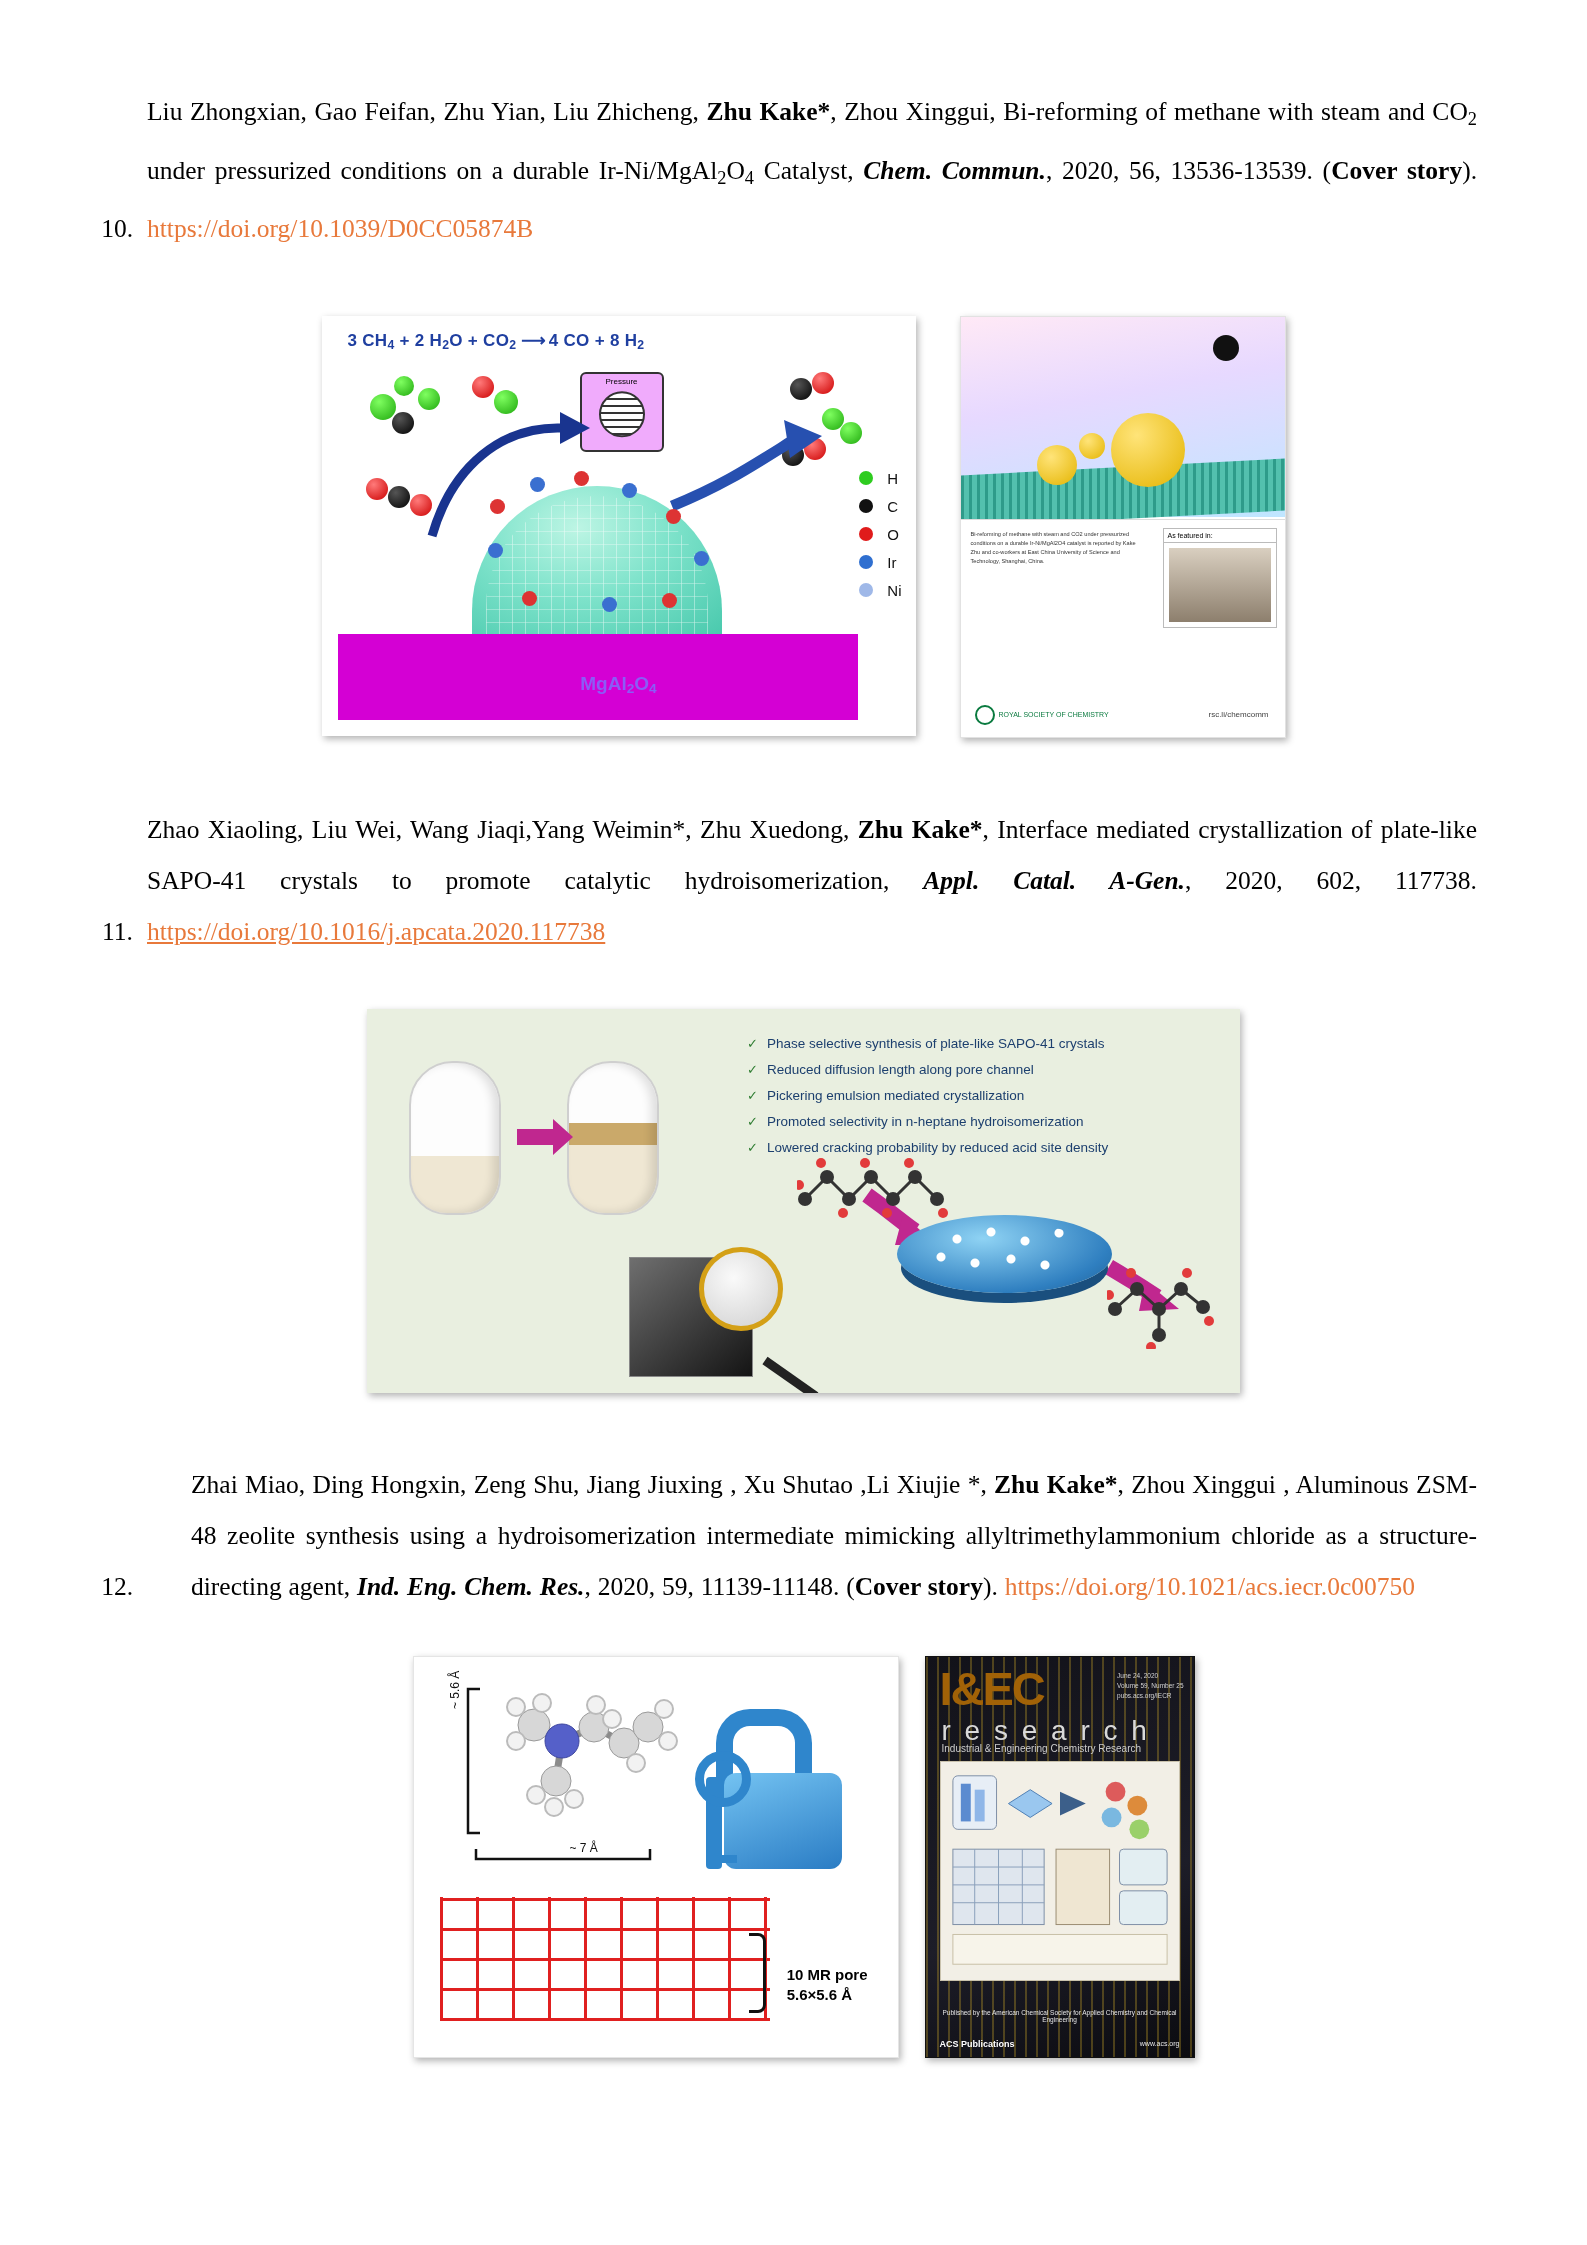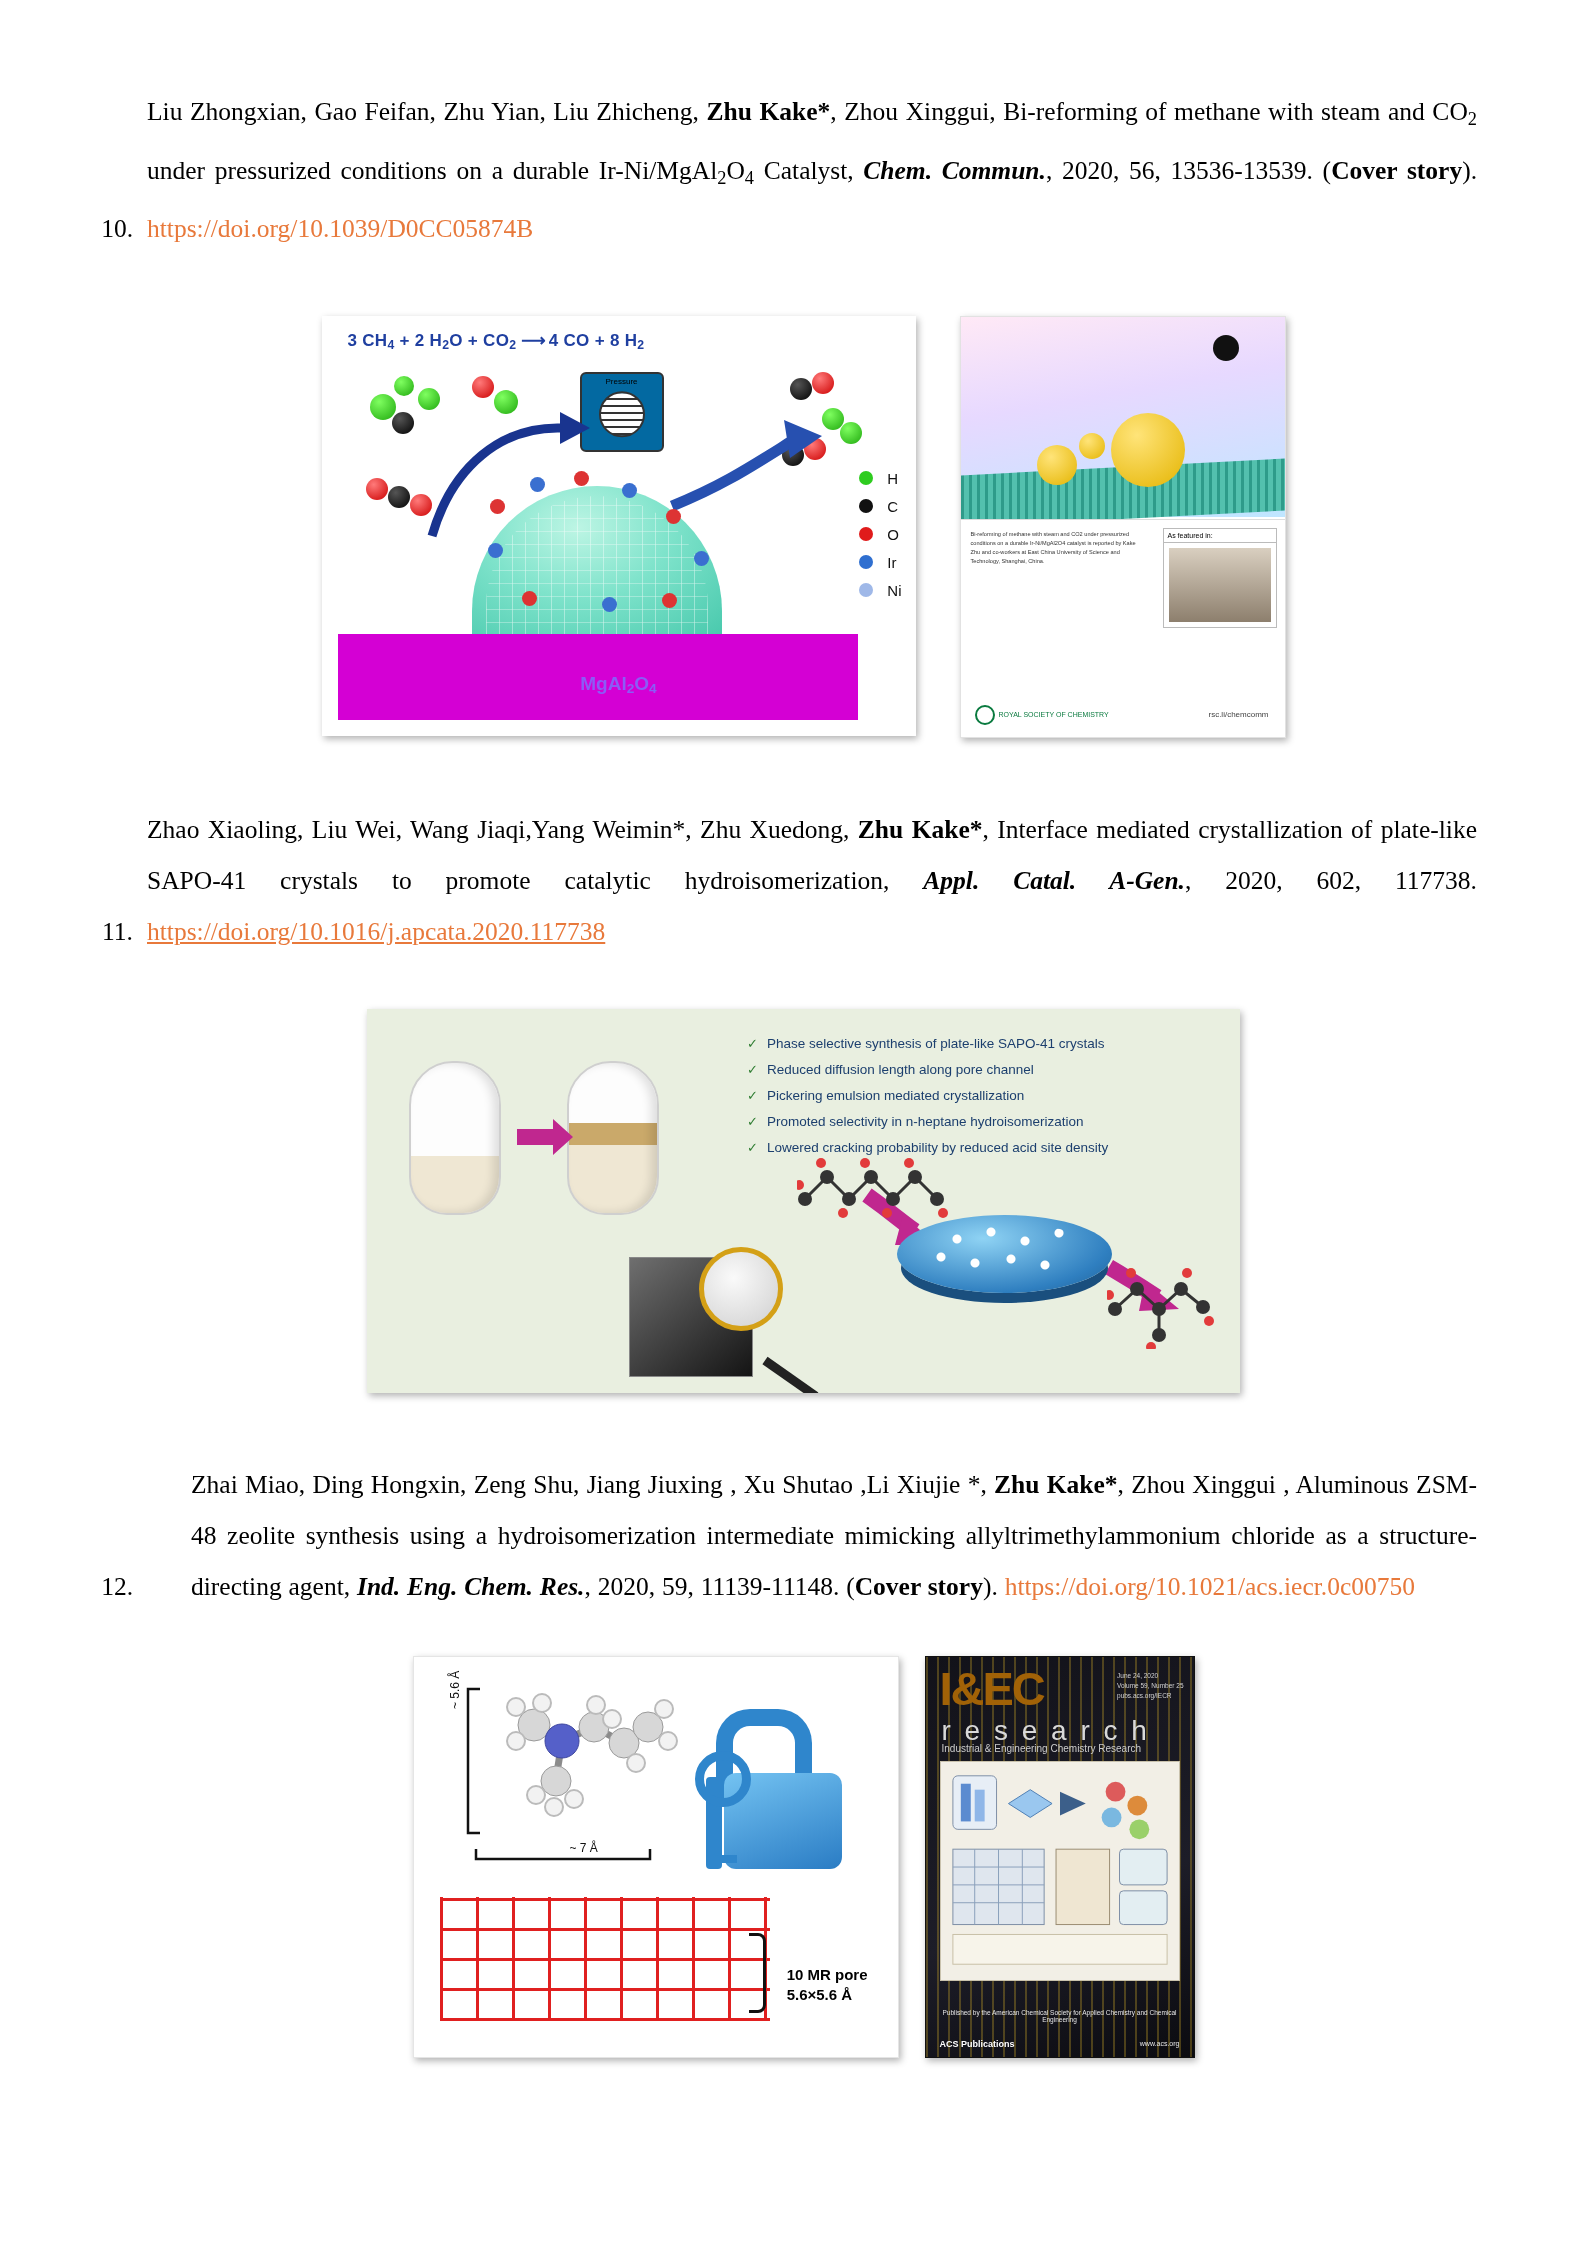--- a/index.html
+++ b/index.html
@@ -132,21 +132,21 @@
   .f10-legend i {
     width: 14px; height: 14px; border-radius: 50%;
     display: inline-block;
   }
   .f10-reactor {
     position: absolute;
     left: 258px; top: 56px;
     width: 80px; height: 76px;
     border: 2px solid #333;
     border-radius: 6px;
-    background: #0369a1;
+    background: #f0abfc;
   }
   .f10-reactor .cap {
     position: absolute; top: 3px; left: 0; right: 0;
     text-align: center; font-size: 8px;
     font-family: "Liberation Sans", sans-serif;
   }
   .f10-reactor .circ {
     position: absolute; left: 50%; top: 50%;
     transform: translate(-50%,-45%);
     width: 42px; height: 42px; border-radius: 50%;

